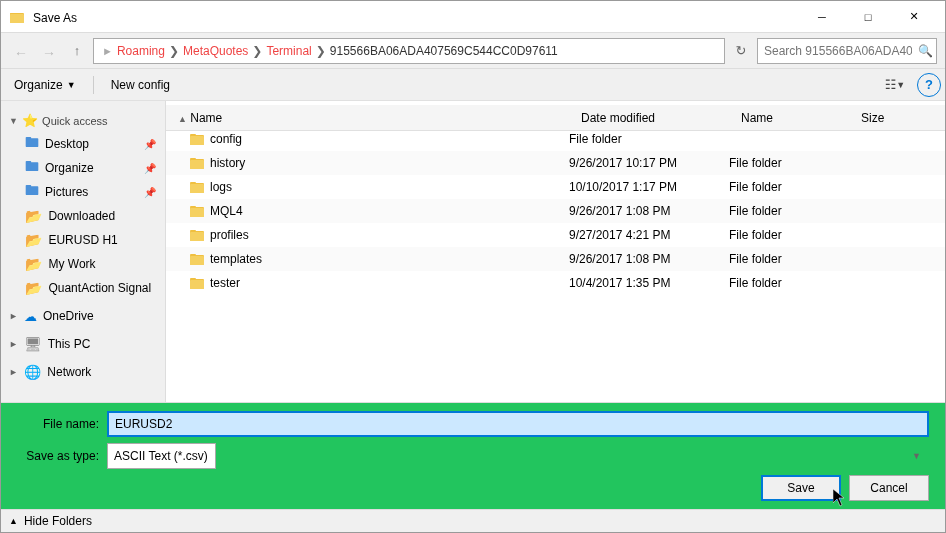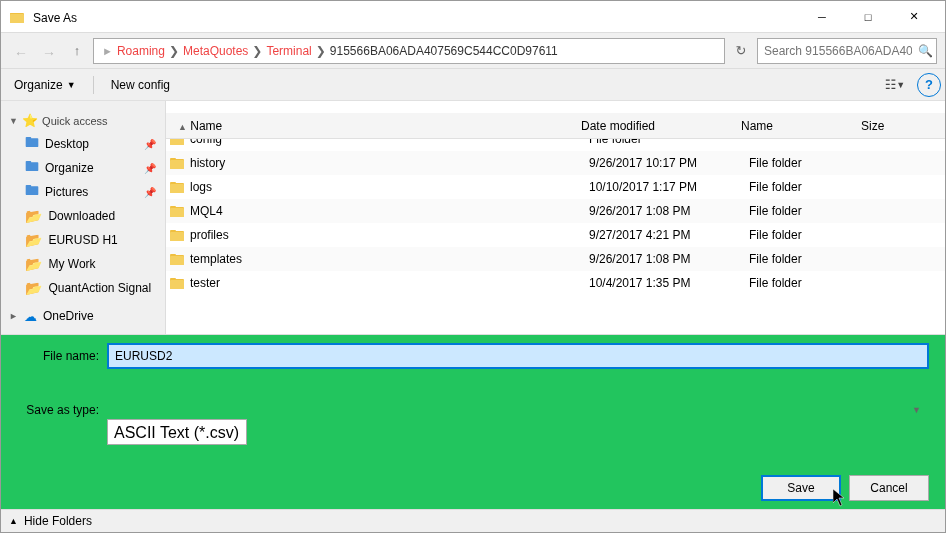--- a/index.html
+++ b/index.html
@@ -235,36 +235,36 @@
     }
     .file-list-header {
       display: grid;
       grid-template-columns: 1fr 160px 120px 80px;
       border-bottom: 1px solid #e0e0e0;
       padding: 0 8px;
       height: 26px;
       align-items: center;
       background: #f5f5f5;
       position: sticky;
-      top: 12px;
+      top: 4px;
     }
     .col-header {
       font-size: 12px;
       color: #000;
       cursor: pointer;
       user-select: none;
       padding: 0 4px;
     }
     .sort-arrow { font-size: 9px; color: #666; }
     .file-row {
       display: grid;
       grid-template-columns: 1fr 160px 120px 80px;
       height: 24px;
       align-items: center;
-      padding: 0 0;
+      padding: 0 20px;
       cursor: pointer;
     }
     .file-row:nth-child(even) { background: #fafafa; }
     .file-cell {
       display: flex;
       align-items: center;
       gap: 6px;
       padding: 0 4px;
       font-size: 12px;
       white-space: nowrap;
@@ -299,25 +299,24 @@
       padding: 0 6px;
       font-size: 12px;
       outline: none;
     }
     .form-select {
       flex: 1;
       height: 26px;
       border: 1px solid #aaa;
       background: #fff;
       padding: 0 6px;
-      font-size: 16px;
+      font-size: 12px;
       outline: none;
       appearance: none;
       cursor: pointer;
-      margin-top: 44px;
     }
     .select-wrap {
       flex: 1;
       position: relative;
     }
     .select-wrap::after {
       content: '▼';
       position: absolute;
       right: 8px;
       top: 50%;
@@ -331,21 +330,20 @@
       justify-content: flex-end;
       gap: 8px;
       margin-top: 4px;
     }
     .dialog-btn {
       width: 80px; height: 26px;
       border: 1px solid #aaa;
       background: #f0f0f0;
       cursor: pointer;
       font-size: 12px;
-      margin-top: 24px;
     }
     .dialog-btn.primary {
       border: 2px solid #0078d7;
       background: #f0f0f0;
     }
 
     
     .hide-folders-row {
       padding: 4px 8px;
       display: flex;

